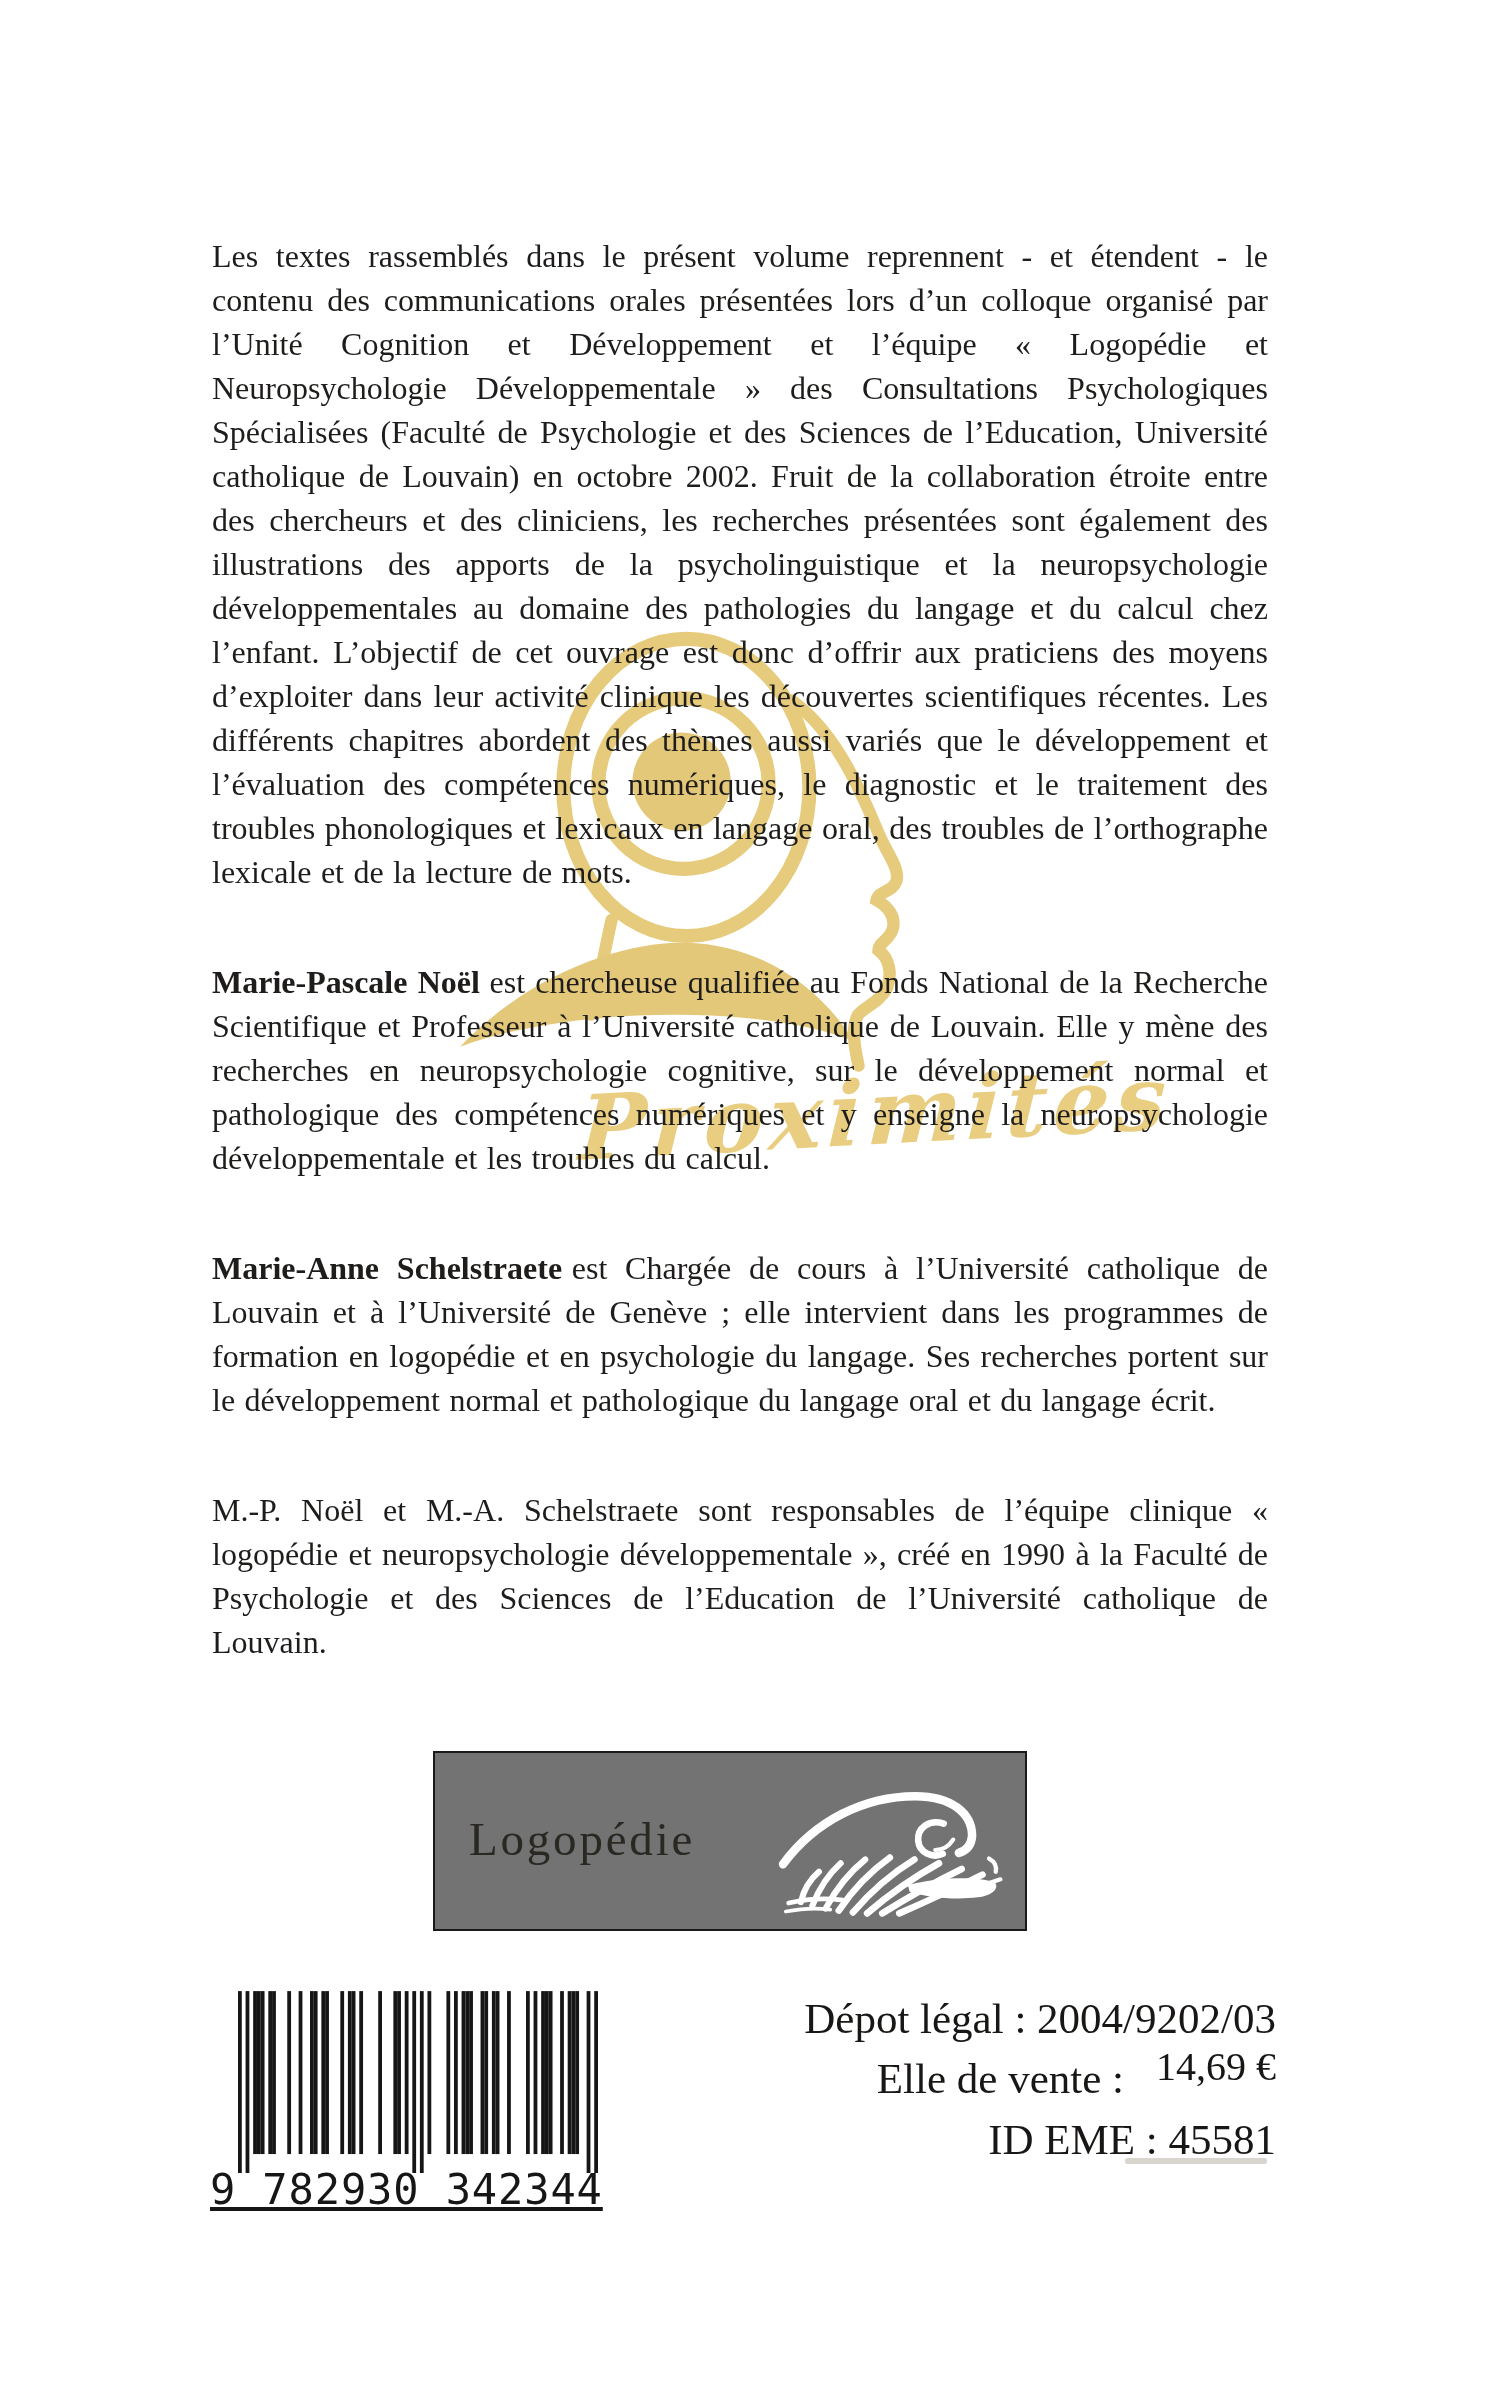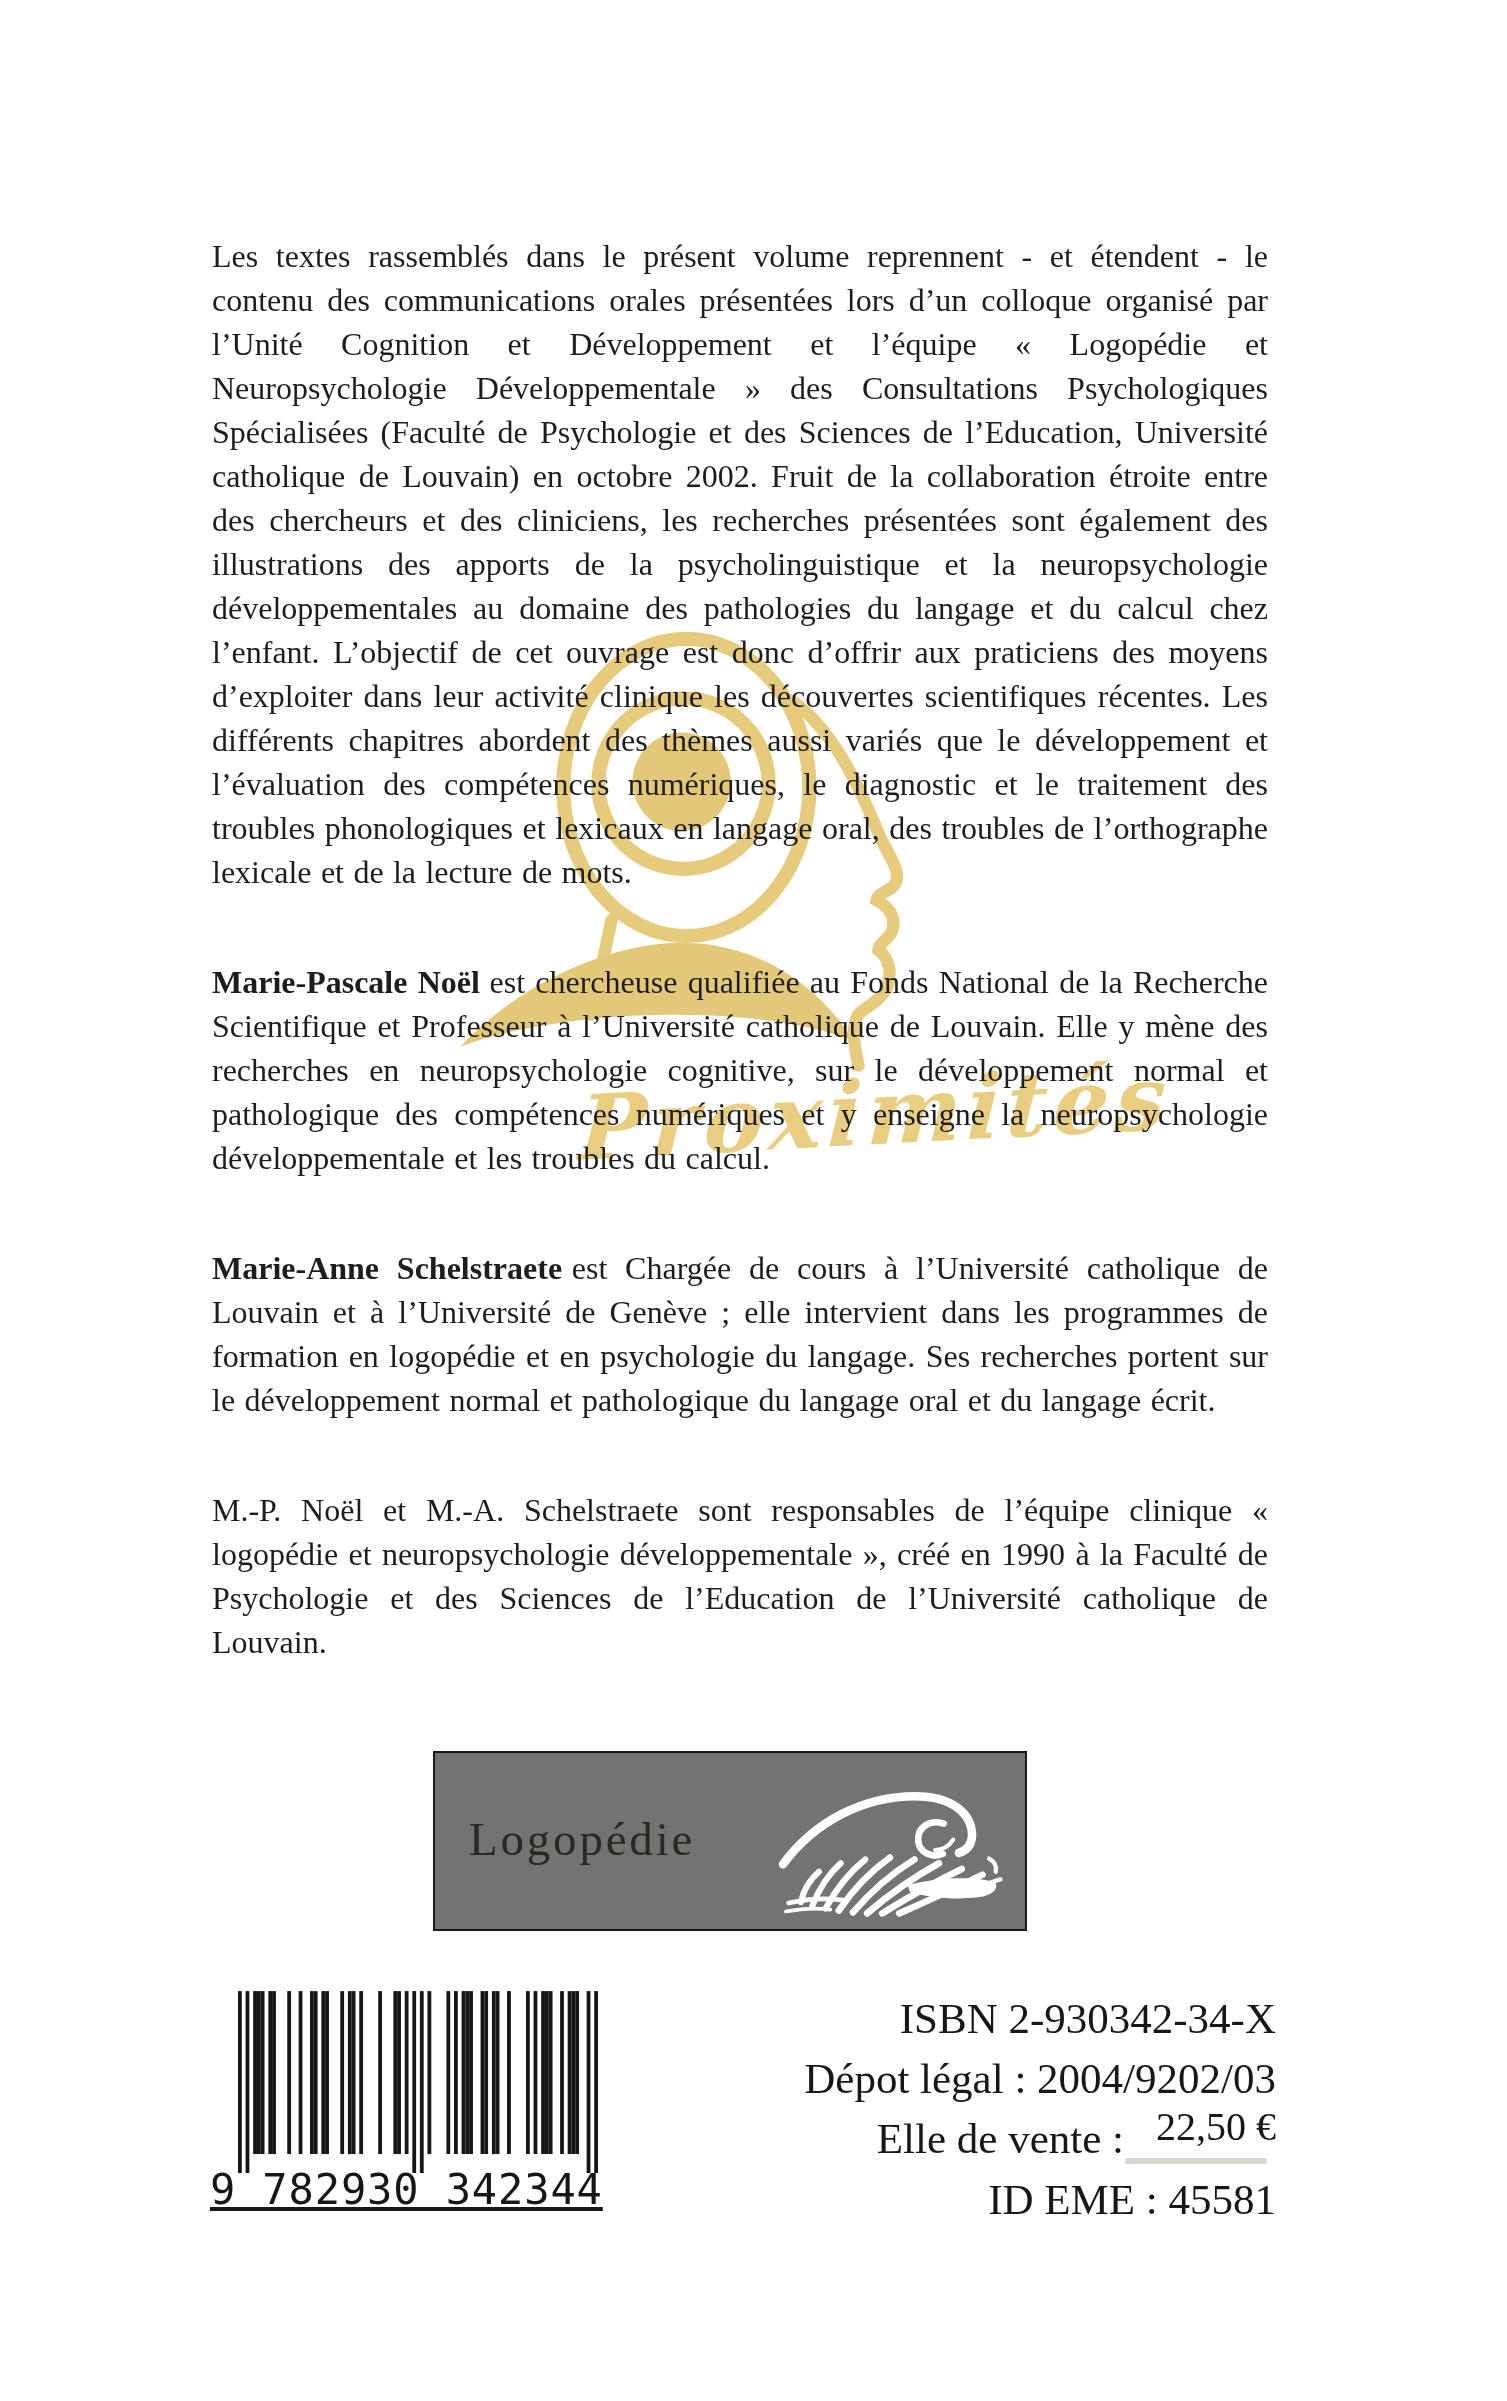--- a/index.html
+++ b/index.html
@@ -148,21 +148,20 @@
       <rect x="340" y="0" width="4" height="172" fill="#161616"></rect>
       <rect x="348" y="0" width="4" height="172" fill="#161616"></rect>
       <rect x="352" y="0" width="4" height="172" fill="#161616"></rect>
       <rect x="356" y="0" width="4" height="172" fill="#161616"></rect>
       <rect x="368" y="0" width="4" height="192" fill="#161616"></rect>
       <rect x="376" y="0" width="4" height="192" fill="#161616"></rect>
     </svg>
   <div class="barcode-digits">9 782930 342344</div>
 
   <div class="pub-info">
-    <div>ISBN 2-930342-34-X</div>
     <div>Dépot légal : 2004/9202/03</div>
-    <div class="price-row"><span>Elle de vente :</span><span class="price-val">22,50 €</span></div>
+    <div class="price-row"><span>Elle de vente :</span><span class="price-val">14,69 €</span></div>
     <div>ID EME : 45581</div>
   </div>
   <div class="price-smudge"></div>
 
 </div>
 
 
 </body></html>

